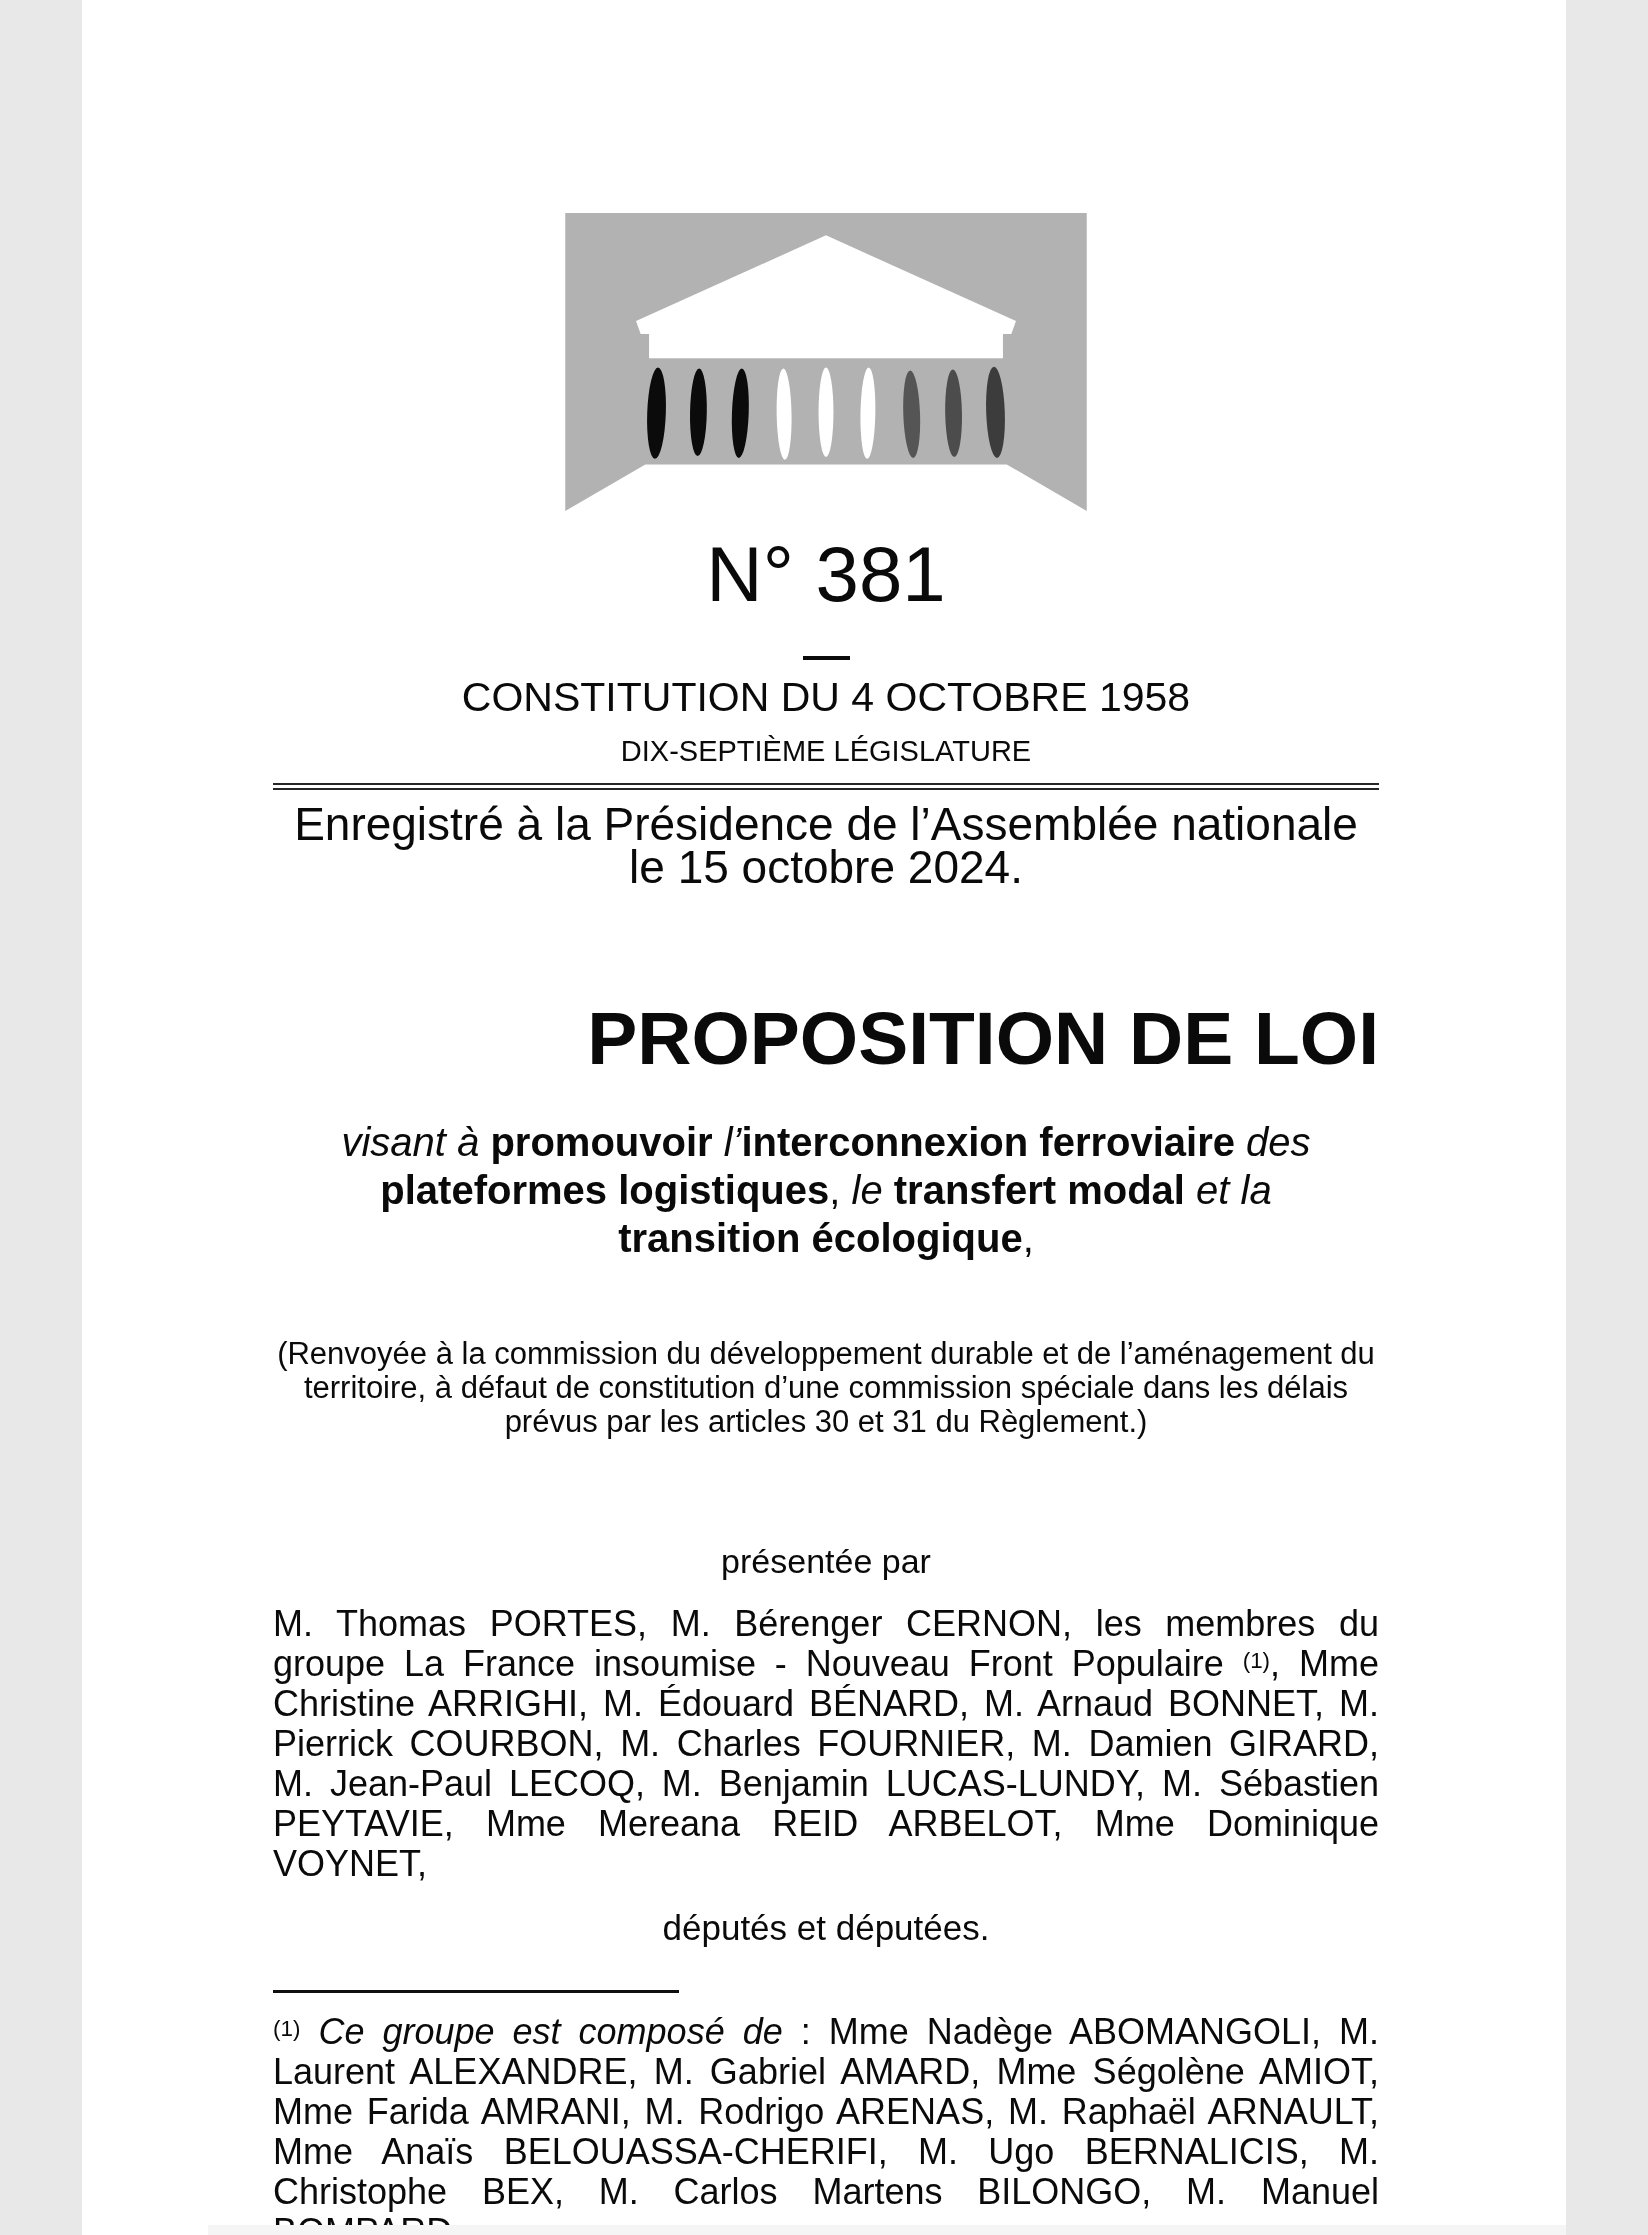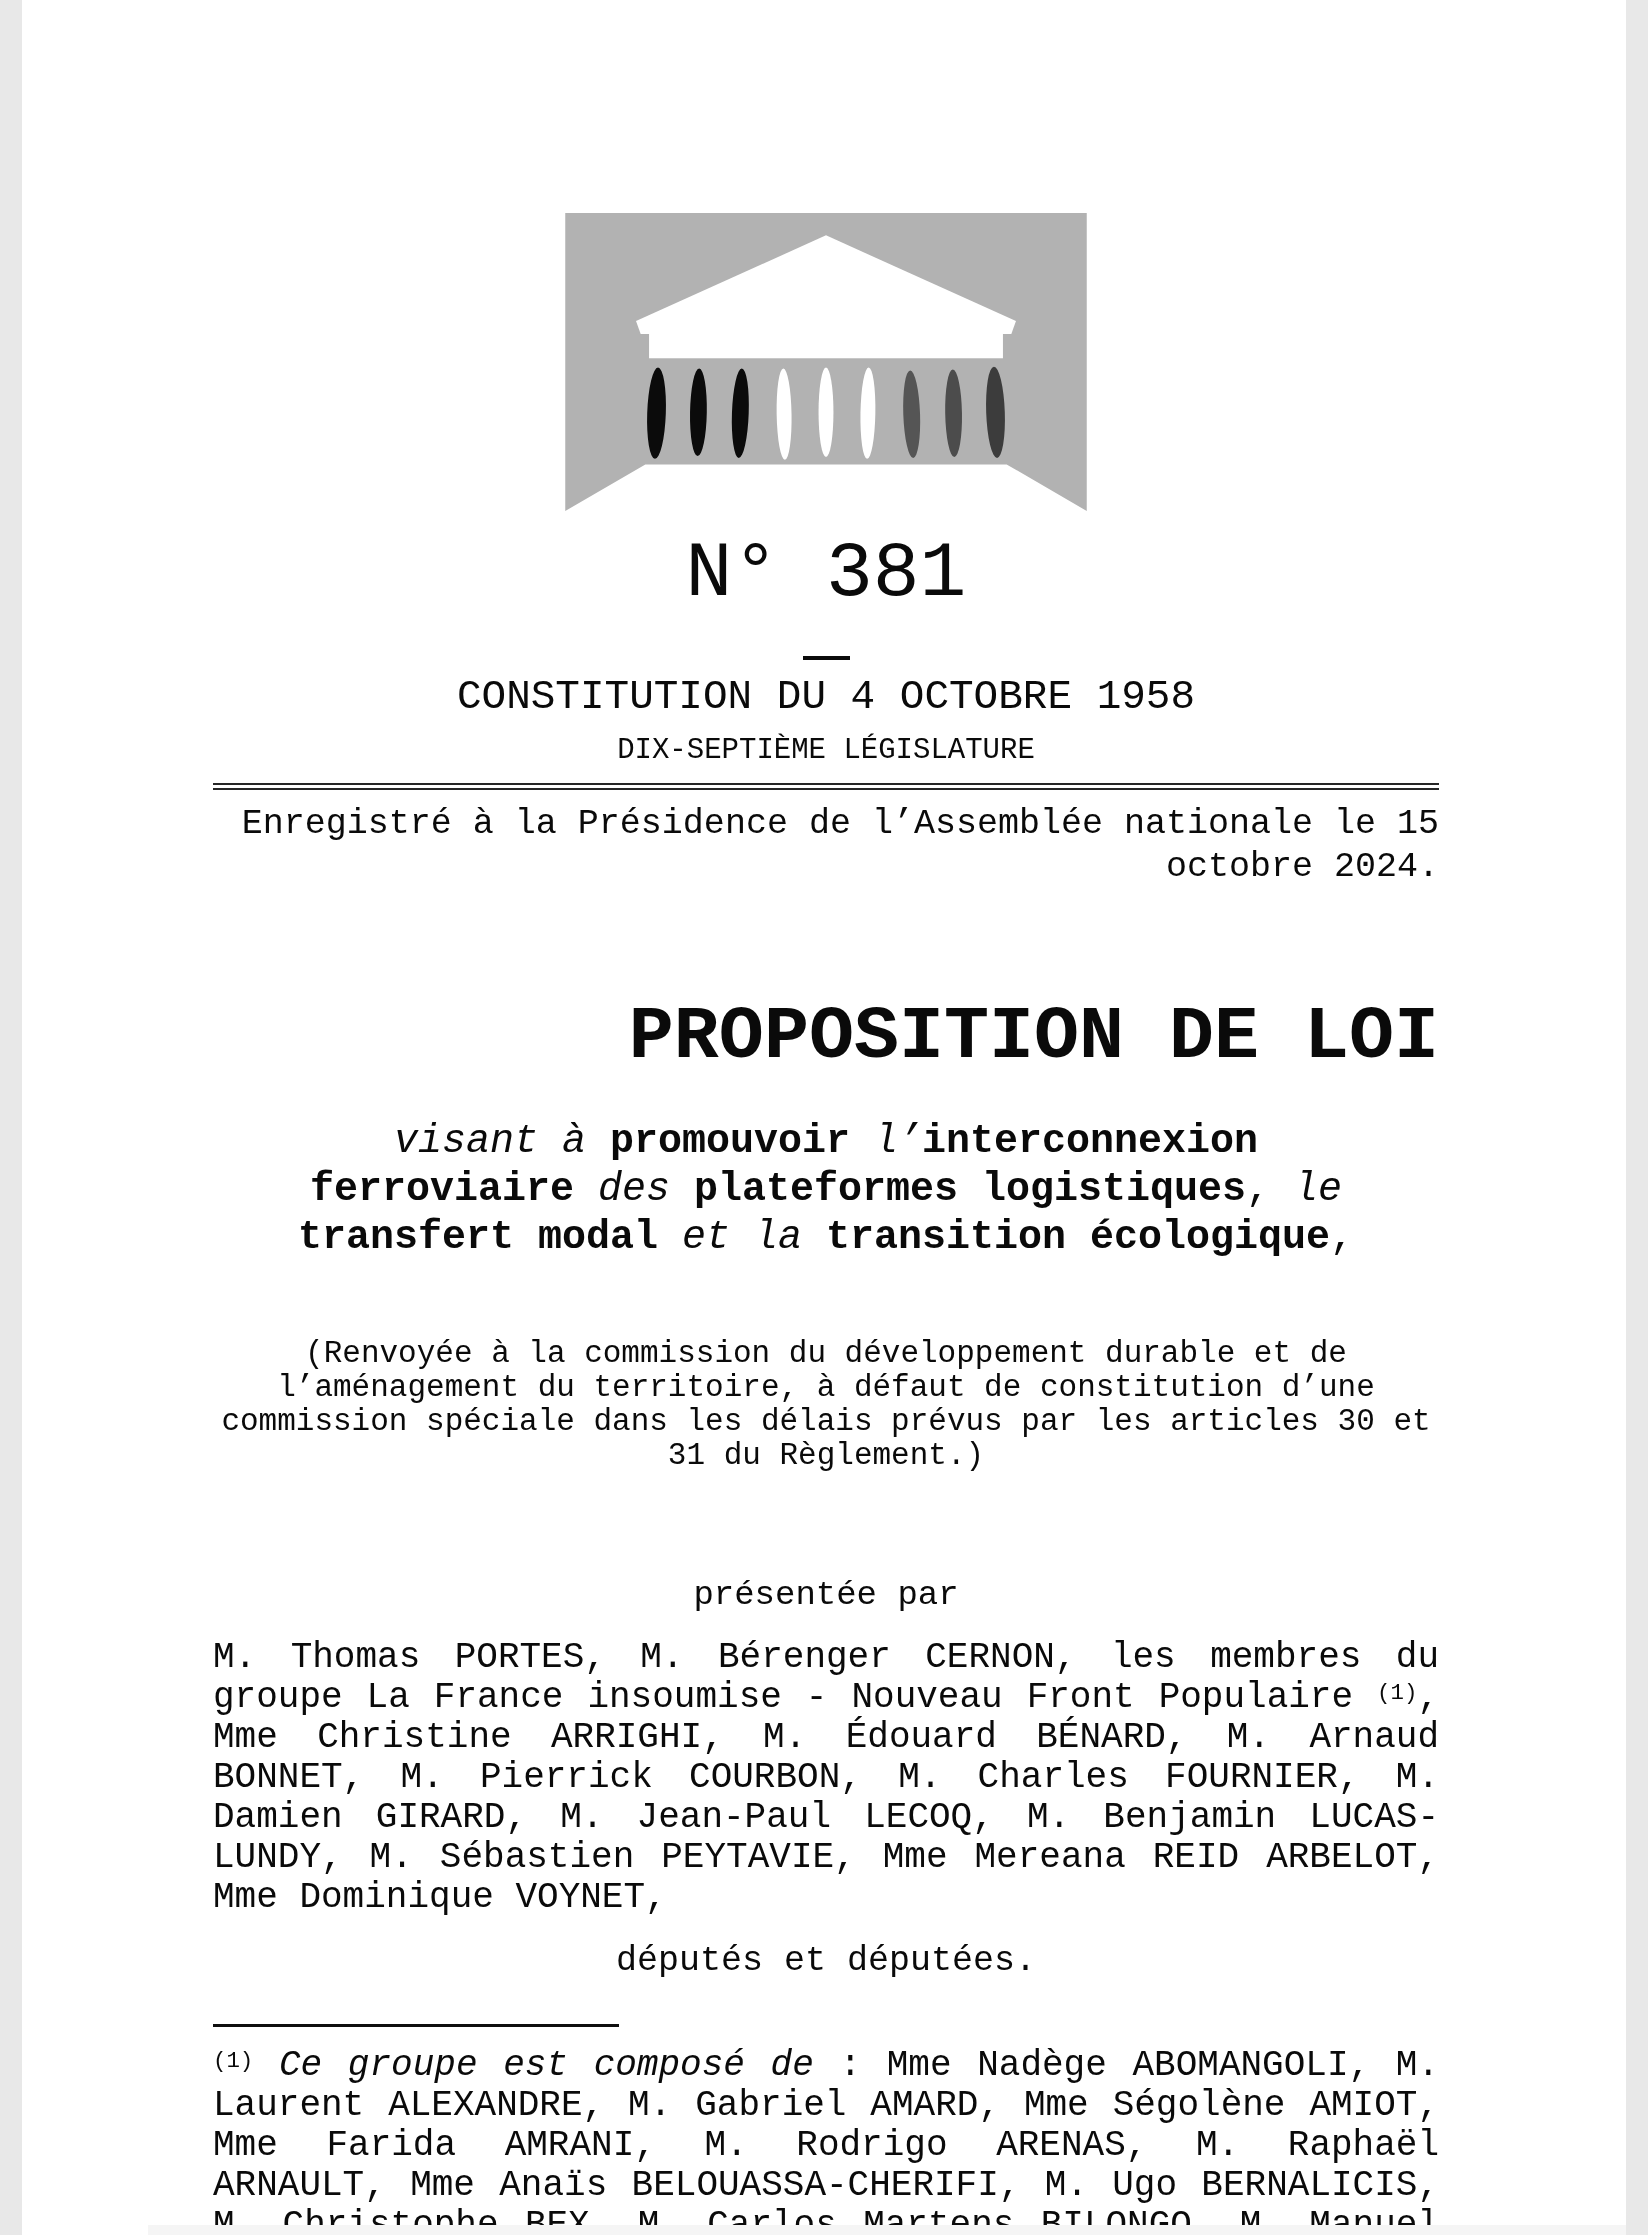--- a/index.html
+++ b/index.html
@@ -1,41 +1,41 @@
 <!DOCTYPE html>
 <html style="font-size:15px"><head>
 <meta charset="utf-8">
 <style>
   html,body{margin:0;padding:0;background:#e8e8e8;}
   .page{
     position:relative;
-    width:1604px;height:2235px;
+    width:1484px;height:2235px;
     margin:0 auto;
     background:#ffffff;
-    font-family:Liberation Mono, monospace;
+    font-family:Liberation Sans, sans-serif;
     color:#0a0a0a;
     box-sizing:border-box;
     padding:0 187px 0 191px;
     overflow:hidden;
   }
   .logo{display:block;margin:213px auto 0;width:522px;height:298px;}
   .doc-number{
     text-align:center;font-size:78px;line-height:78px;margin-top:24px;white-space:nowrap;
   }
   .sep-rule{width:47px;height:3.7px;background:#0a0a0a;margin:43px auto 0;}
   .institution{
     text-align:center;font-size:89px;line-height:93px;margin-top:3.7px;white-space:nowrap;
   }
   .constitution{text-align:center;font-size:41px;line-height:45px;margin-top:15px;}
   .legislature{text-align:center;font-size:29px;line-height:34px;margin-top:14px;}
   .double-rule{
     margin-top:15px;height:3.7px;
     border-top:2.8px solid #262626;border-bottom:2.8px solid #262626;
   }
-  .registration{text-align:right;font-size:35px;line-height:43px;margin-top:13px;}
+  .registration{text-align:center;font-size:46px;line-height:43px;margin-top:13px;}
   .main-title{
     text-align:right;font-size:75px;line-height:78px;font-weight:bold;
     margin-top:110px;white-space:nowrap;
   }
   .subtitle{
     text-align:center;font-size:40px;line-height:48px;margin-top:41px;
     padding:0 56px;
   }
   .subtitle .seg-bold{font-weight:bold;}
   .subtitle .seg-italic{font-style:italic;}

